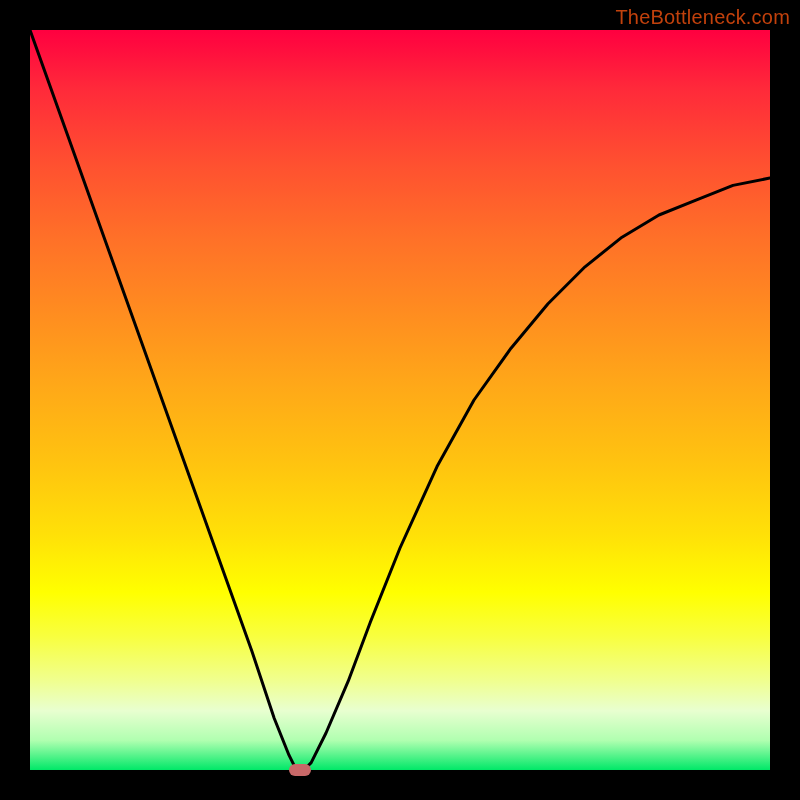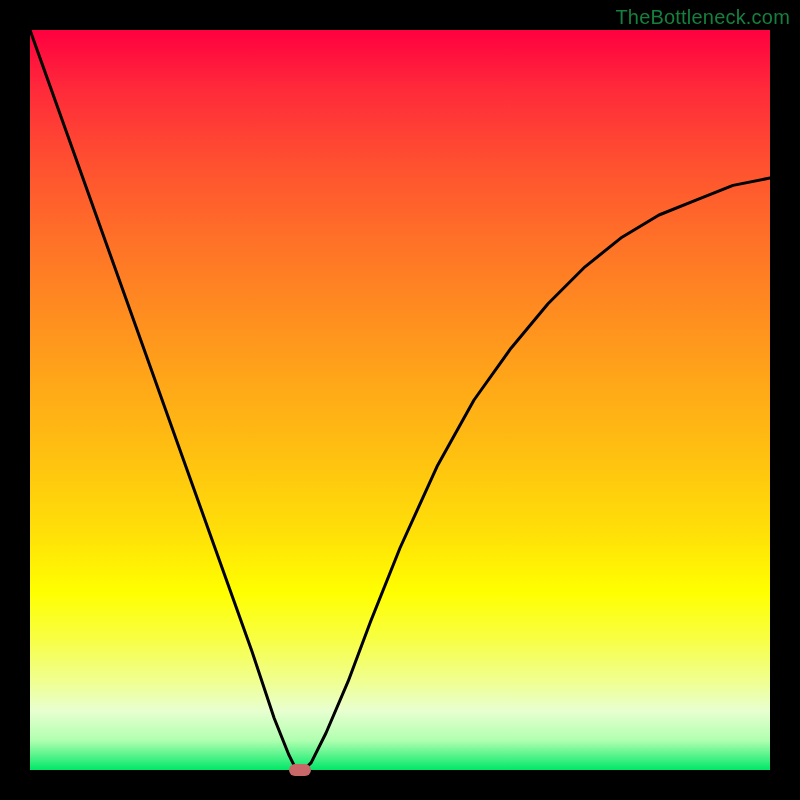--- a/index.html
+++ b/index.html
@@ -46,21 +46,21 @@
     background: #c86868;
     border-radius: 6px;
     transform: translate(-50%, -50%);
   }
   .watermark {
     position: absolute;
     top: 6px;
     right: 10px;
     font-family: Arial, Helvetica, sans-serif;
     font-size: 20px;
-    color: #15803d;
+    color: #c2410c;
     letter-spacing: 0.2px;
   }
 </style>
 </head>
 <body>
 
 <div class="frame">
   <div class="watermark">TheBottleneck.com</div>
   <div class="plot-area">
     <svg class="curve-svg" viewBox="0 0 740 740" preserveAspectRatio="none">

